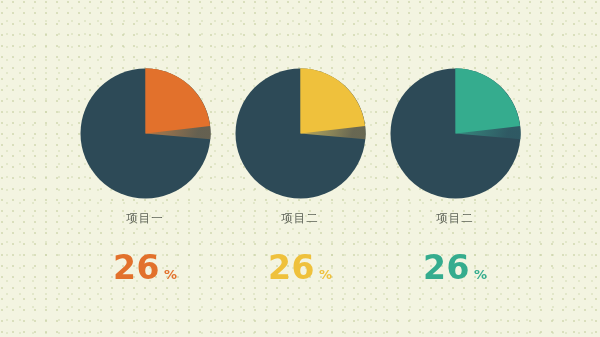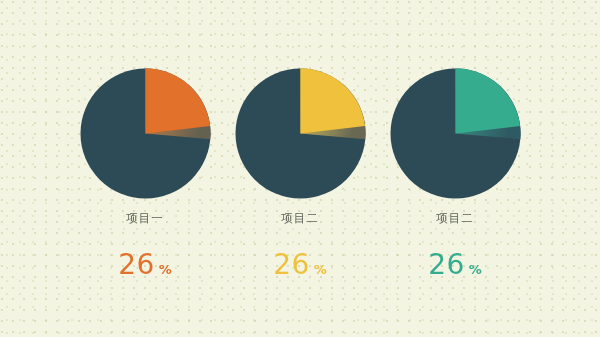--- a/index.html
+++ b/index.html
@@ -68,22 +68,22 @@
   .pct-row {
     margin-top: 26px;
     display: flex;
     align-items: baseline;
     line-height: 1;
     white-space: nowrap;
   }
 
   .pct-value {
     font-family: "DejaVu Sans", sans-serif;
-    font-size: 28px;
-    font-weight: normal;
+    font-size: 33px;
+    font-weight: bold;
     letter-spacing: 0.5px;
   }
 
   .pct-symbol {
     font-family: "DejaVu Sans", sans-serif;
     font-size: 13px;
     font-weight: bold;
     margin-left: 4px;
   }
 </style>

